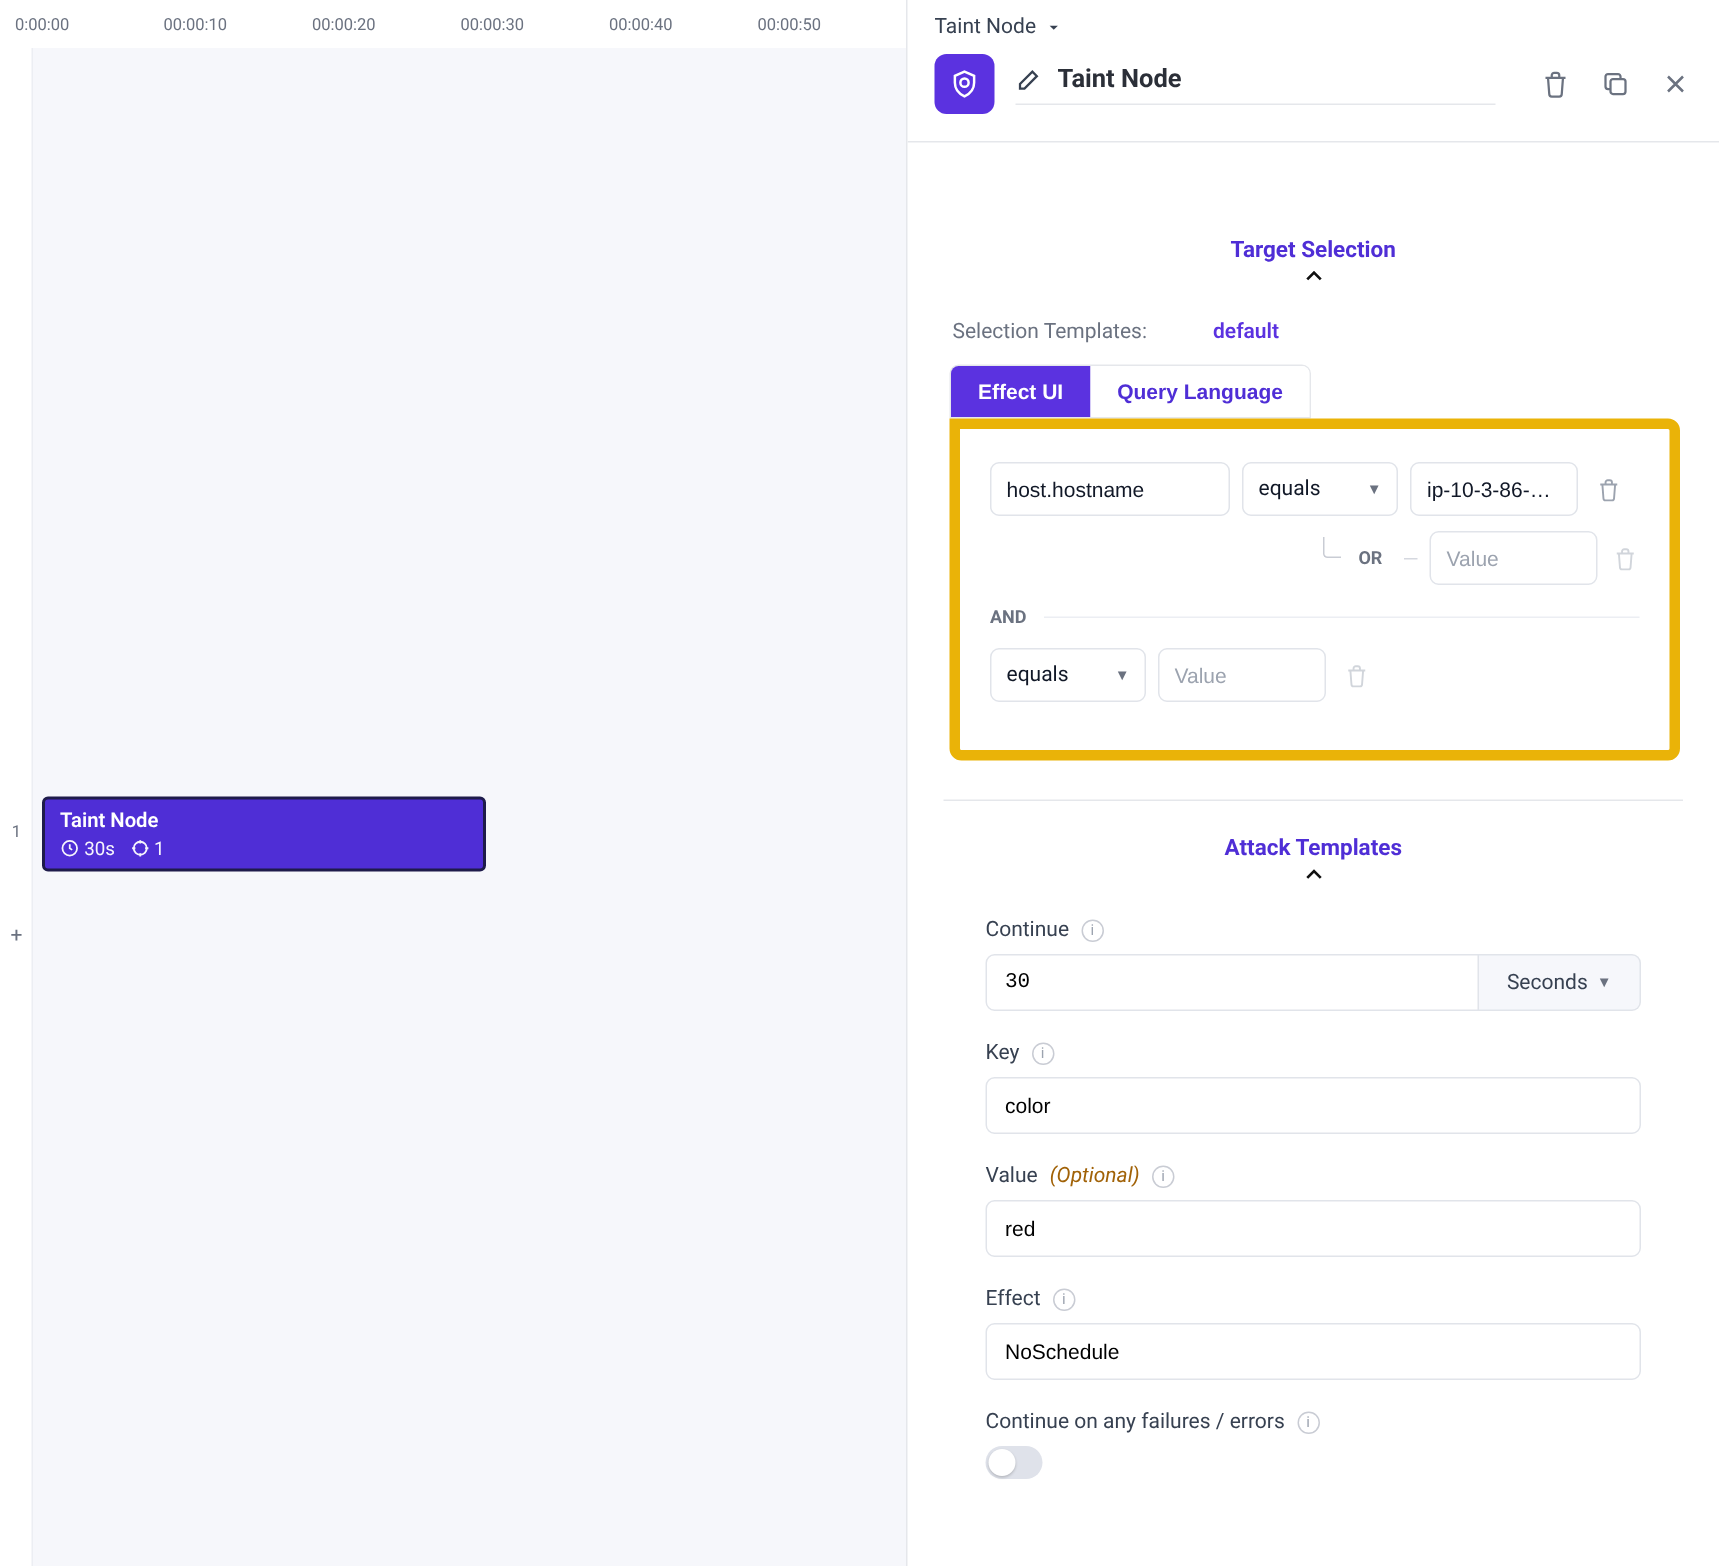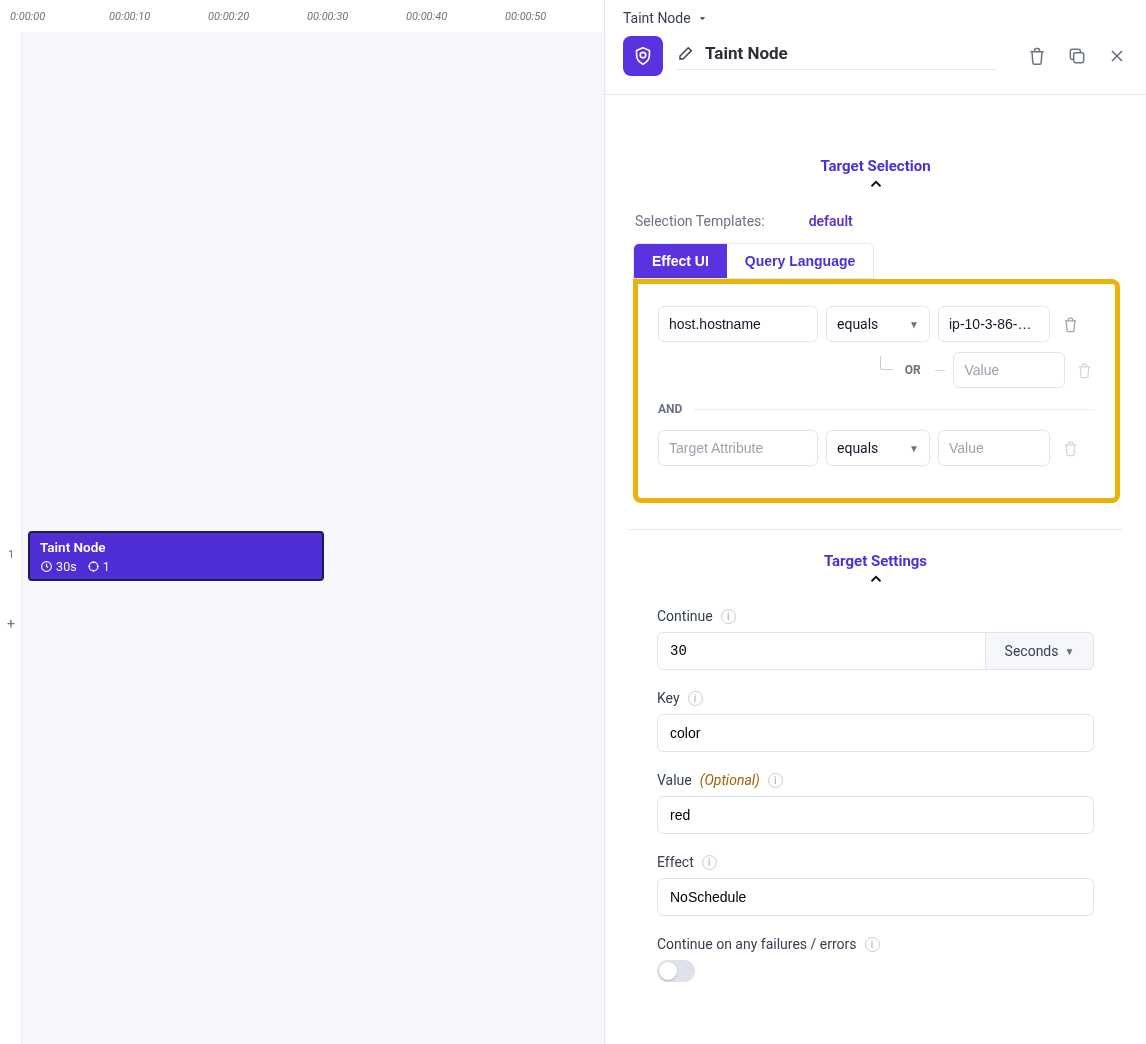--- a/index.html
+++ b/index.html
@@ -1,21 +1,21 @@
 <!DOCTYPE html>
 <html><head>
 <meta charset="utf-8">
 <style>
   * { box-sizing: border-box; margin: 0; padding: 0; }
   html, body { width: 1146px; height: 1044px; font-family: -apple-system, BlinkMacSystemFont, "Segoe UI", Roboto, sans-serif; background: #fff; color: #1f2937; overflow: hidden; }
   .root { display: flex; width: 100%; height: 100%; }
 
   
   .left { flex: 0 0 600px; display: flex; flex-direction: column; border-right: 1px solid #e5e7eb; background: #fff; }
-  .ruler { height: 32px; display: flex; align-items: center; padding-left: 10px; font-size: 11px; color: #6b7280; position: relative; background: #fff; font-style: italic; }
+  .ruler { height: 32px; display: flex; align-items: center; padding-left: 10px; font-size: 11px; color: #6b7280; position: relative; background: #fff; }
   .ruler span { display: inline-block; width: 99px; }
   .tracks { flex: 1; background: #f6f7fb; position: relative; }
   .lane-nums { position: absolute; left: 0; top: 0; width: 22px; height: 100%; background: #fff; border-right: 1px solid #eceef3; font-size: 11px; color: #6b7280; }
   .lane-num { position: absolute; left: 0; width: 22px; text-align: center; }
   .lane-num-1 { top: 516px; }
   .add-lane { top: 584px; font-size: 14px; cursor: pointer; }
   .block {
     position: absolute; left: 28px; top: 499px; width: 296px; height: 50px;
     background: #4f2ed6; border: 2px solid #1e1b4b; border-radius: 4px;
     color: #fff; padding: 6px 10px; font-size: 13px; cursor: pointer;
@@ -40,21 +40,21 @@
   .section-head h3 { font-size: 15px; font-weight: 700; color: #4f2ed6; }
   .section-head .caret { color: #111; }
   .sel-tmpl { display: flex; align-items: center; gap: 16px; margin: 20px 0 14px 8px; font-size: 14px; }
   .sel-tmpl .lbl { color: #6b7280; }
   .sel-tmpl .val { color: #5b32e0; font-weight: 600; margin-left: 28px; }
 
   .tabs { display: flex; border: 1px solid #e5e7eb; border-radius: 6px 6px 0 0; overflow: hidden; width: fit-content; margin-left: 6px; }
   .tab { padding: 9px 18px; font-size: 14px; font-weight: 600; color: #4f2ed6; background: #fff; border: none; cursor: pointer; }
   .tab.active { background: #5b32e0; color: #fff; }
 
-  .query-box { border: 5px solid #eab308; border-radius: 0 8px 8px 8px; padding: 22px 20px; margin-left: 6px; margin-right: 4px; }
+  .query-box { border: 7px solid #eab308; border-radius: 0 8px 8px 8px; padding: 22px 20px; margin-left: 6px; margin-right: 4px; }
   .qrow { display: flex; align-items: center; gap: 8px; margin-bottom: 10px; }
   .qrow.indent { padding-left: 222px; }
   .qinput, .qselect, .qval {
     height: 36px; border: 1px solid #e1e4ea; border-radius: 6px; padding: 0 10px;
     font-size: 14px; color: #111827; background: #fff;
   }
   .qinput { width: 160px; }
   .qselect { width: 104px; display: flex; align-items: center; justify-content: space-between; gap: 6px; cursor: pointer; }
   .qselect .arrow { color: #6b7280; font-size: 10px; }
   .qval { width: 112px; overflow: hidden; text-overflow: ellipsis; white-space: nowrap; }
@@ -207,40 +207,39 @@
             <svg width="17" height="17" viewBox="0 0 24 24" fill="none" stroke="currentColor" stroke-width="1.8">
                 <path d="M4 7h16M9 7V5a2 2 0 012-2h2a2 2 0 012 2v2M6 7l1 13a2 2 0 002 2h6a2 2 0 002-2l1-13"></path>
               </svg>
           </button>
         </div>
         <div class="and-div">
           <span class="lbl">AND</span>
           <span class="line"></span>
         </div>
         <div class="qrow">
-          <input class="qinput" placeholder="Target Attribute" style="">
           <div class="qselect">
             <span>equals</span>
             <span class="arrow">▼</span>
           </div>
           <input class="qval" placeholder="Value" style="">
           <button class="trash muted">
             <svg width="17" height="17" viewBox="0 0 24 24" fill="none" stroke="currentColor" stroke-width="1.8">
                 <path d="M4 7h16M9 7V5a2 2 0 012-2h2a2 2 0 012 2v2M6 7l1 13a2 2 0 002 2h6a2 2 0 002-2l1-13"></path>
               </svg>
           </button>
         </div>
       </div>
 
       <div class="divider"></div>
     </div>
 
     <div class="section">
       <div class="section-head">
-        <h3>Target Settings</h3>
+        <h3>Attack Templates</h3>
         <svg class="caret" width="18" height="18" viewBox="0 0 24 24" fill="none" stroke="currentColor" stroke-width="2.4">
             <path d="M6 15l6-6 6 6"></path>
           </svg>
       </div>
 
       <div class="form">
         <div class="field">
           <div class="flabel">
             <span>Continue</span>
             <span class="info">i</span>

